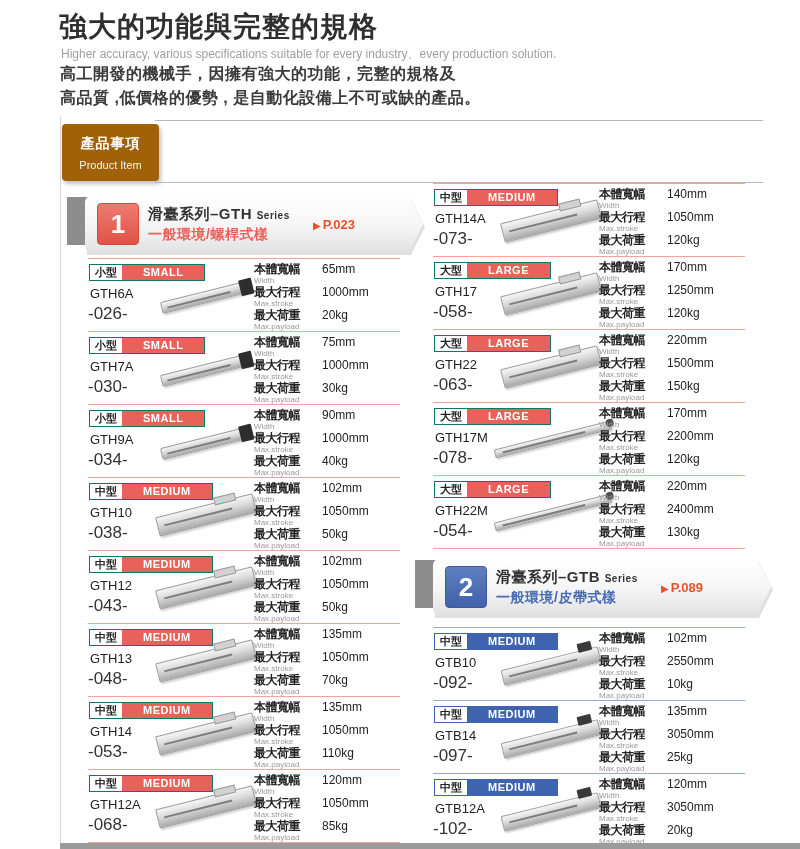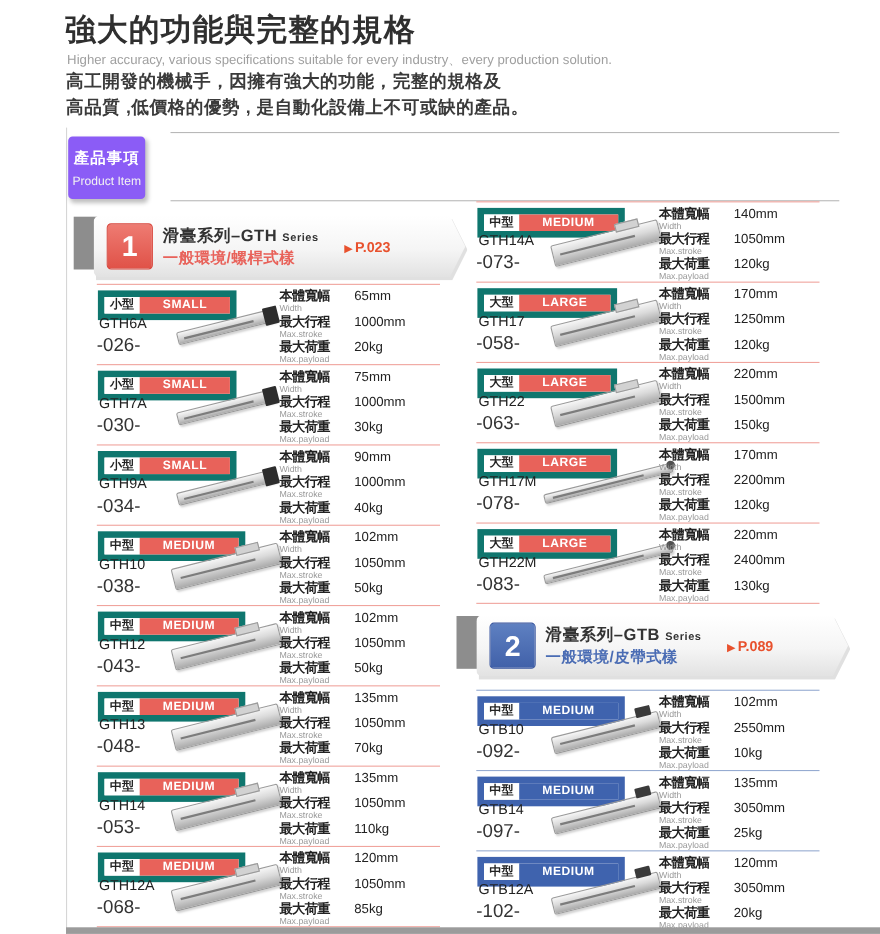--- a/index.html
+++ b/index.html
@@ -12,21 +12,21 @@
   .left-rule { position:absolute; left:60px; top:116px; bottom:0; width:1px; background:#d6d6d6; }
   .bottom-bar { position:absolute; left:60px; right:0; bottom:0; height:6px; background:#9b9b9b; z-index:30; }
 
   
   .page-title { position:absolute; left:59px; top:8px; font-size:28px; font-weight:bold; color:#2f2f2f; letter-spacing:1px; }
   .page-subtitle { position:absolute; left:61px; top:46px; font-size:12px; color:#9f9f9f; }
   .intro-line { position:absolute; left:60px; font-size:16px; font-weight:bold; color:#3a3a3a; letter-spacing:0.5px; }
   .intro-1 { top:64px; } .intro-2 { top:88px; }
 
   
-  .pi-box { position:absolute; left:62px; top:124px; width:70px; height:57px; background:#8b5cf6;
+  .pi-box { position:absolute; left:62px; top:124px; width:97px; height:57px; background:#a16207;
     border-radius:4px; box-shadow:2px 3px 4px rgba(0,0,0,.25); color:#fff;
     display:flex; flex-direction:column; align-items:center; justify-content:center; gap:6px; }
   .pi-zh { font-size:14px; font-weight:bold; letter-spacing:1px; }
   .pi-en { font-size:11px; color:#f2f2f2; }
   .pi-links { position:absolute; left:155px; top:120px; width:608px; height:63px;
     border-top:1px solid #b8b8b8; border-bottom:1px solid #b8b8b8; }
   .idx-col { position:absolute; top:5px; }
   .idx-col1 { left:0; width:142px; }
   .idx-col2 { left:180px; width:150px; }
   .idx-row { display:flex; align-items:flex-end; height:14px; font-size:12px; color:#4a4a4a; cursor:pointer; }
@@ -60,21 +60,21 @@
   .tri { font-size:10px; margin-right:2px; }
 
   
   .rows { position:absolute; width:312px; }
   #rows-left      { left:88px;  top:258px; border-top:1px solid #f0a49d; }
   #rows-right-gth { left:433px; top:183px; border-top:1px solid #f0a49d; }
   #rows-right-gtb { left:433px; top:627px; border-top:1px solid #96abd1; }
   .row { position:relative; height:73px; border-bottom:1px solid #f0a49d; }
   .row.t-blue { border-bottom-color:#96abd1; }
 
-  .tag { position:absolute; left:1px; top:5px; display:inline-flex; font-size:11px; line-height:15px; border:6px solid #0f766e; }
+  .tag { position:absolute; left:1px; top:5px; display:inline-flex; font-size:11px; line-height:15px; border:1px solid #0f766e; }
   .t-blue .tag { border-color:#3f63ae; }
   .tag-zh { padding:0 5px; background:#fff; color:#222; font-weight:bold; }
   .tag-en { padding:0 21px; color:#fff; font-weight:bold; background:#e8625a; letter-spacing:0.5px; }
   .t-blue .tag-en { background:#3f63ae; }
   .model { position:absolute; left:2px; top:27px; font-size:13px; color:#222; }
   .pagenum { position:absolute; left:0; bottom:7px; font-size:17px; color:#333; }
 
   .imgbox { position:absolute; left:60px; top:4px; width:118px; height:64px; }
   .act { position:absolute; left:8px; top:25px; width:100px; height:16px; transform:rotate(-14deg);
     background:linear-gradient(180deg,#f6f6f6 0%,#dadada 45%,#a9a9a9 100%);
@@ -560,21 +560,21 @@
         </div>
       </div>
     </div>
 
     <div class="row t-red">
       <div class="tag">
         <span class="tag-zh">大型</span>
         <span class="tag-en">LARGE</span>
       </div>
       <div class="model">GTH22M</div>
-      <div class="pagenum">-083-</div>
+      <div class="pagenum">-054-</div>
       <div class="imgbox">
         <div class="act rail"></div>
       </div>
       <div class="specs">
         <div class="spec">
           <div class="spec-l">
             <div class="spec-zh">本體寬幅</div>
             <div class="spec-en">Width</div>
           </div>
           <div class="spec-v">220mm</div>

